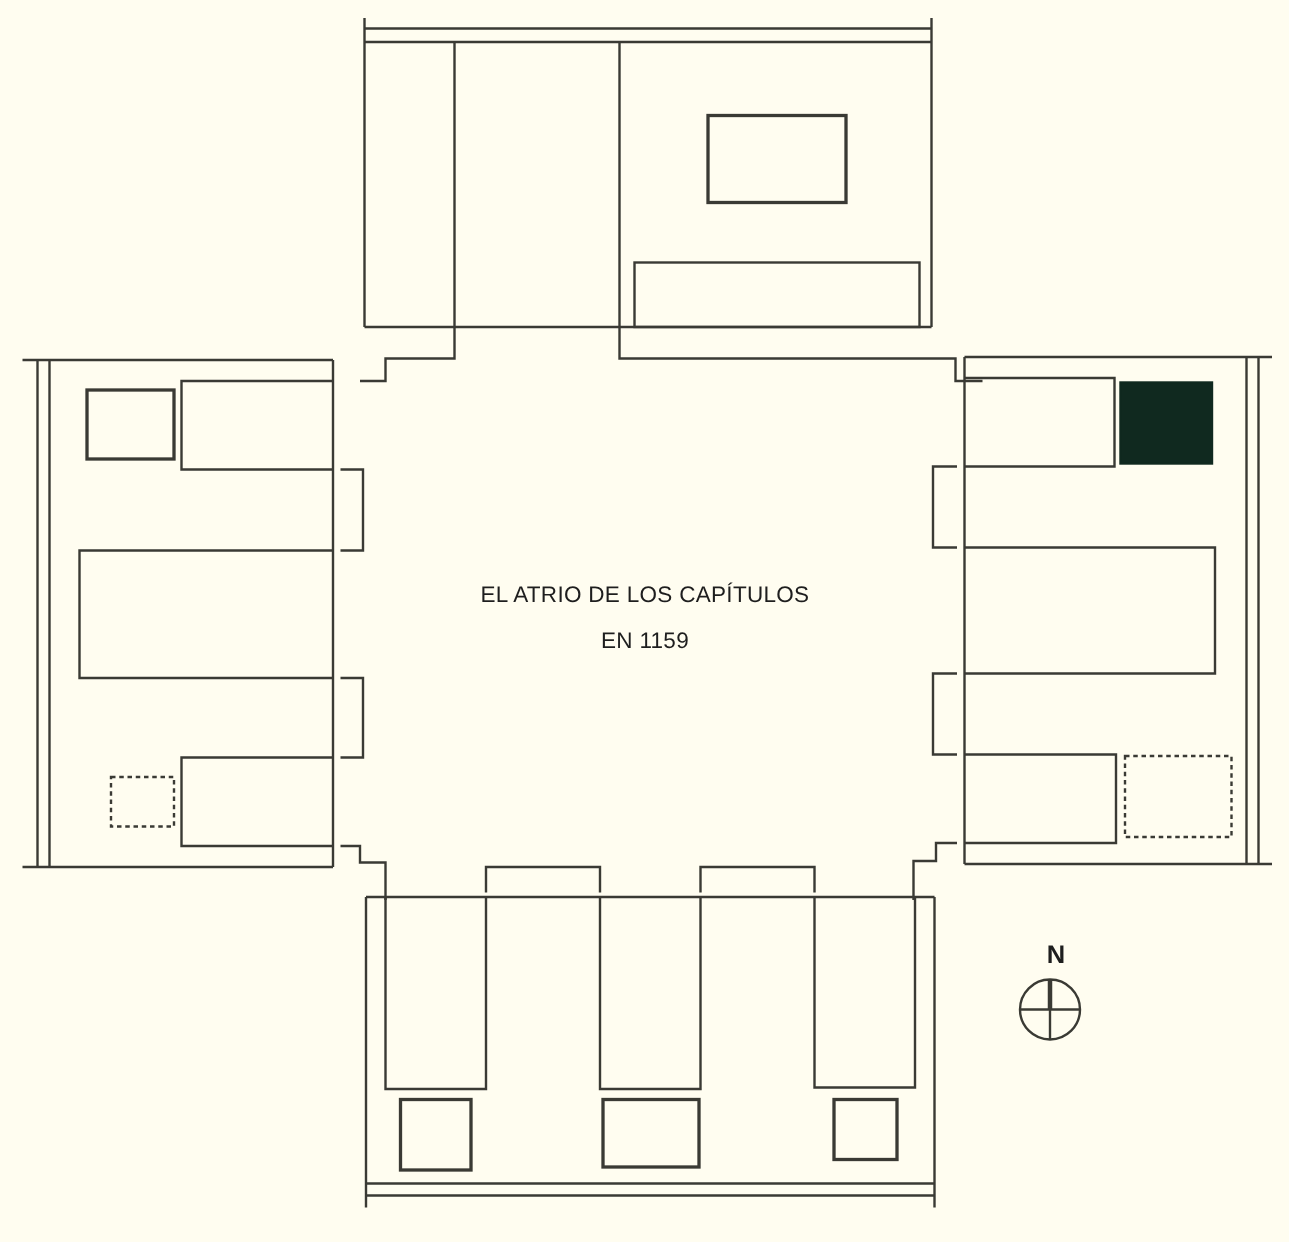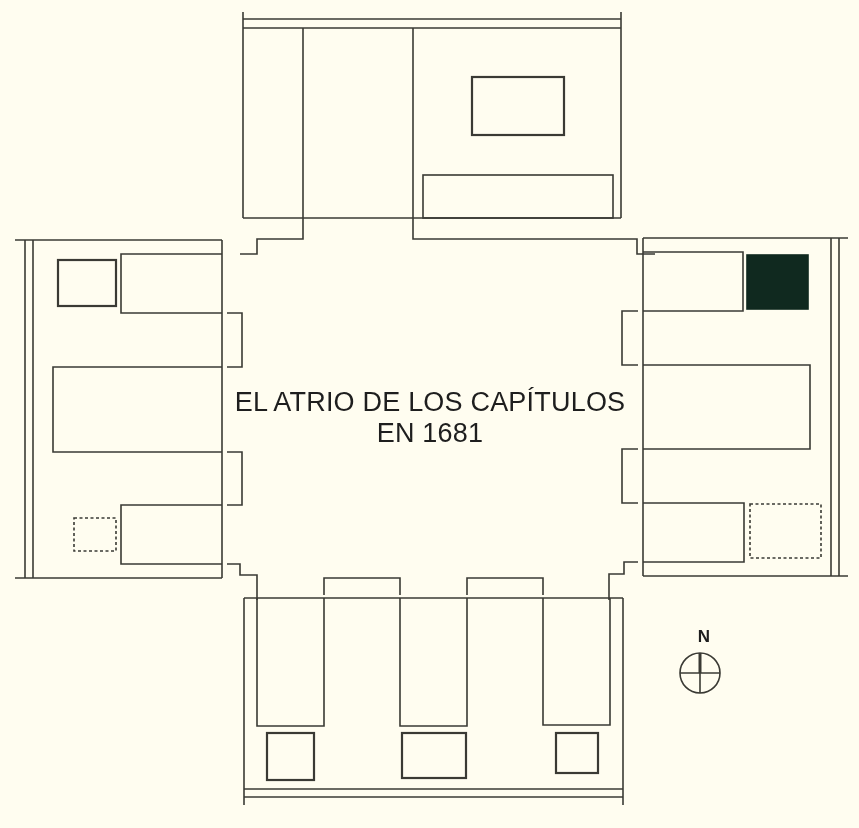--- a/index.html
+++ b/index.html
@@ -20,21 +20,21 @@
       top: 0;
       width: 859px;
       height: 828px;
     }
     .title {
       position: absolute;
       left: 230px;
       width: 400px;
       text-align: center;
       color: #1e1e1e;
-      font-size: 27px;
+      font-size: 15px;
       letter-spacing: 0.2px;
       line-height: 1;
     }
     .title.l1 { top: 389px; }
     .title.l2 { top: 420px; }
     .north-label {
       position: absolute;
       left: 694px;
       top: 627px;
       font-size: 17px;
@@ -127,14 +127,14 @@
     <g>
       <circle cx="700" cy="673" r="20"></circle>
       <line x1="680" y1="673" x2="720" y2="673"></line>
       <line x1="700" y1="653" x2="700" y2="693"></line>
       <line x1="700" y1="653" x2="700" y2="673" stroke-width="3"></line>
     </g>
   </g>
 </svg>
 
 <div class="title l1">EL ATRIO DE LOS CAPÍTULOS</div>
-<div class="title l2">EN 1681</div>
+<div class="title l2">EN 1159</div>
 <div class="north-label">N</div>
 
 </body></html>

